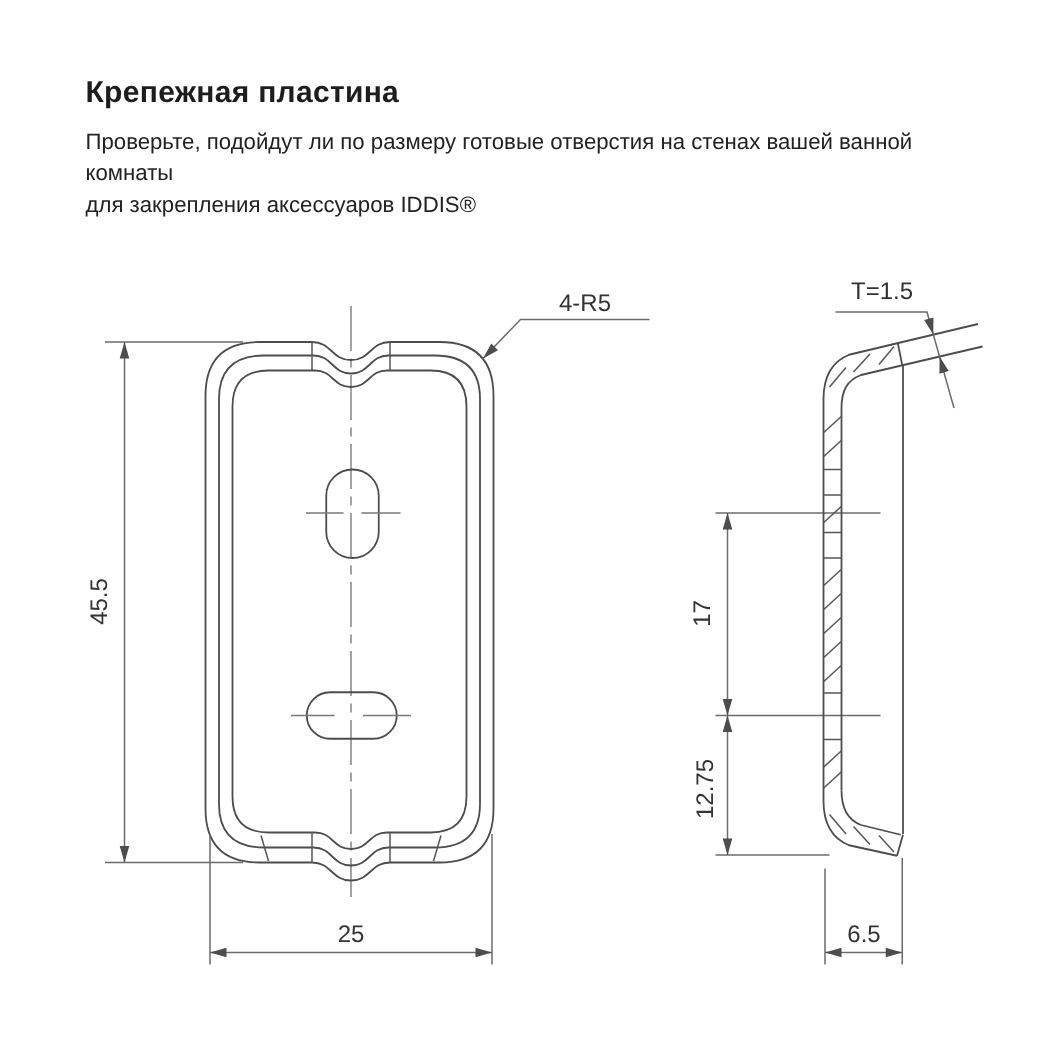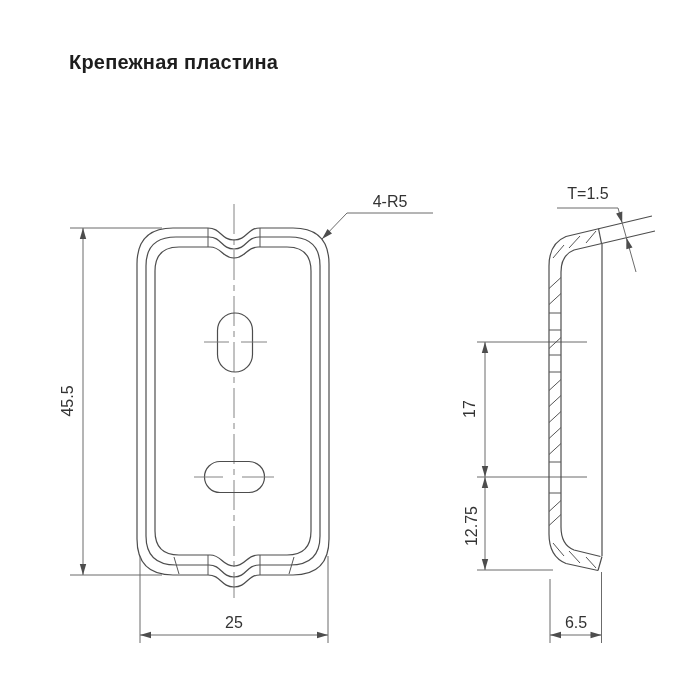--- a/index.html
+++ b/index.html
@@ -12,21 +12,20 @@
     overflow: hidden;
   }
   .title {
     position: absolute;
     left: 57px;
     top: 51px;
     font-size: 20px;
     font-weight: 700;
     color: #1d1d1d;
     letter-spacing: 0.2px;
-    margin-left: 12px;
   }
   .subtitle {
     position: absolute;
     left: 57px;
     top: 85px;
     width: 600px;
     font-size: 14.8px;
     line-height: 21px;
     color: #222222;
     font-weight: 400;
@@ -42,20 +41,24 @@
   .center  { fill: none; stroke: #777777; stroke-width: 0.9; }
   .arrow   { fill: #4d4d4d; stroke: none; }
   .dimtext { fill: #333333; font-family: "Liberation Sans", sans-serif; font-size: 16px; }
 </style>
 </head>
 <body>
 
 <div class="page">
 
   <div class="title">Крепежная пластина</div>
+  <div class="subtitle">
+    <span>Проверьте, подойдут ли по размеру готовые отверстия на стенах вашей ванной комнаты</span><br>
+    <span>для закрепления аксессуаров IDDIS®</span>
+  </div>
 
   <svg class="drawing-svg" width="700" height="700" viewBox="0 0 700 700">
 
     <g>
 
       <line class="center" x1="234" y1="204" x2="234" y2="598" stroke-dasharray="30 5 6 5"></line>
 
       <path class="outline" d="M 137,264 Q 137,228 173,228 L 208,228 C 221,228 221,240 234,240 C 247,240 247,228 260,228 L 293,228 Q 329,228 329,264 L 329,539 Q 329,575 293,575 L 260,575 C 247,575 247,587 234,587 C 221,587 221,575 208,575 L 173,575 Q 137,575 137,539 Z"></path>
       <path class="outline" d="M 146,266 Q 146,237 176,237 L 209,237 C 221.5,237 221.5,249 234,249 C 246.5,249 246.5,237 259,237 L 290,237 Q 320,237 320,266 L 320,536 Q 320,565 290,565 L 259,565 C 246.5,565 246.5,577 234,577 C 221.5,577 221.5,565 209,565 L 176,565 Q 146,565 146,536 Z"></path>
       <path class="outline" d="M 155,271 Q 155,247 179,247 L 210,247 C 222,247 222,258 234,258 C 246,258 246,247 258,247 L 287,247 Q 311,247 311,271 L 311,531 Q 311,555 287,555 L 258,555 C 246,555 246,566 234,566 C 222,566 222,555 210,555 L 179,555 Q 155,555 155,531 Z"></path>

